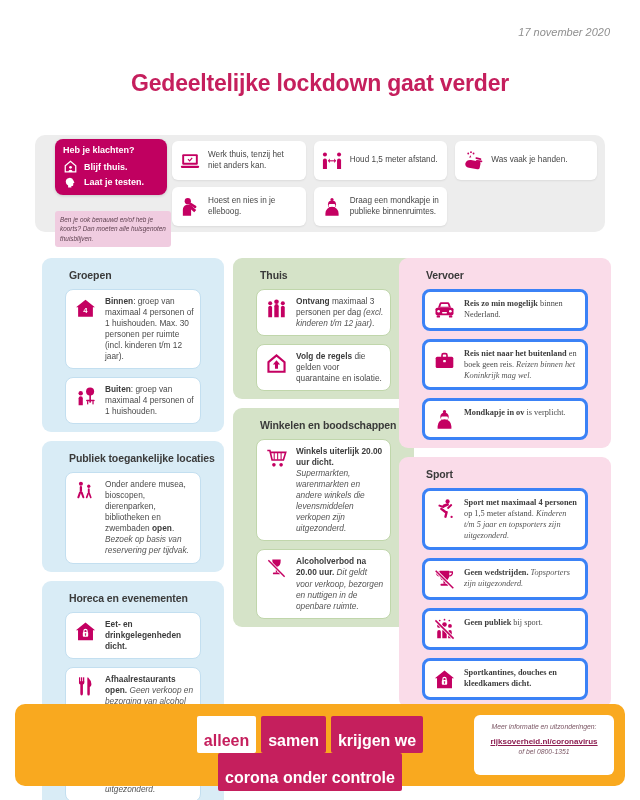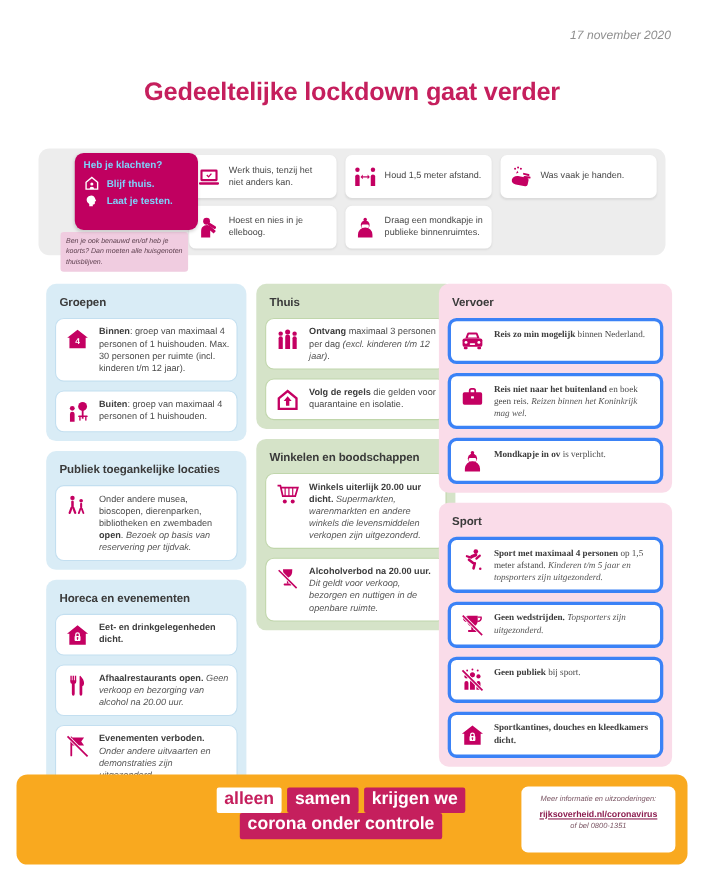--- a/index.html
+++ b/index.html
@@ -7,43 +7,43 @@
           font-family:"Liberation Sans", sans-serif; overflow:hidden; }
   .page svg { fill:currentColor; }
 
   .date { position:absolute; top:26px; right:30px; font-size:11px; font-style:italic; color:#8f8f8f; }
   .title { position:absolute; top:70px; left:0; width:100%; text-align:center;
            font-size:23px; font-weight:bold; color:#c51f5d; letter-spacing:-0.2px; }
 
   
   .toppanel { position:absolute; left:35px; top:135px; width:570px; height:97px;
               background:#ededed; border-radius:10px; }
-  .klachten { position:absolute; left:33px; top:4px; width:112px; height:70px;
+  .klachten { position:absolute; left:20px; top:4px; width:112px; height:56px;
               background:#c00060; border-radius:8px; padding:6px 8px; box-sizing:border-box;
-              color:#7dd3fc; box-shadow:0 1px 3px rgba(0,0,0,.15); z-index:2; }
+              color:#ffffff; box-shadow:0 1px 3px rgba(0,0,0,.15); z-index:2; }
   .klachten-title { font-size:9px; font-weight:bold; margin:0 0 4px; }
   .k-row { display:flex; align-items:center; gap:6px; margin-top:0; }
   .k-row svg { width:15px; height:15px; color:#fff; flex:none; }
   .k-label { font-size:9px; font-weight:bold; }
   .footnote { position:absolute; left:20px; top:76px; width:116px; background:#f0cce0;
               border-radius:3px; padding:4px 5px; box-sizing:border-box; font-size:6.4px;
               font-style:italic; color:#5f4150; line-height:1.45; z-index:1; }
   .rules-grid { position:absolute; left:137px; top:6px; right:8px; bottom:6px;
                 display:grid; grid-template-columns:1fr 1fr 1.06fr; gap:7px 8px; }
   .rule { background:#fff; border-radius:6px; display:flex; align-items:center; gap:7px;
           padding:4px 7px; box-shadow:0 1px 2px rgba(0,0,0,.08); }
   .rule svg { width:22px; height:22px; color:#c40062; flex:none; }
   .rule p { margin:0; font-size:8.2px; line-height:1.3; color:#474747; }
 
   
   .col { position:absolute; top:258px; }
   .col1 { left:42px; width:182px; }
   .col2 { left:233px; width:181px; }
   .col3 { left:399px; width:212px; }
-  .section { border-radius:9px; padding:9px 8px 8px; box-sizing:border-box; margin-bottom:9px; }
+  .section { border-radius:9px; padding:9px 23px 8px; box-sizing:border-box; margin-bottom:9px; }
   .sec-blue  { background:#d9ecf6; }
   .sec-blue .card  { border:1px solid #c3dff0; }
   .sec-green { background:#d5e3c8; }
   .sec-green .card { border:1px solid #c0d6ab; }
   .sec-pink  { background:#fadce9; }
   .sec-pink .card  { border:3px solid #3b82f6;font-family:Liberation Serif, serif; }
   .sec-title { font-size:10.5px; font-weight:bold; color:#3a3a3a; margin:2px 2px 8px 4px;
                white-space:nowrap; letter-spacing:-0.1px; }
   .card { background:#fff; border-radius:8px; padding:6px; display:flex; gap:7px;
           margin-bottom:8px; align-items:flex-start; }
@@ -52,21 +52,21 @@
   .cicon svg { width:23px; height:23px; color:#c40062; }
   .ctext { margin:0; font-size:8.3px; line-height:1.33; color:#4a4a4a; }
   .seg-b { font-weight:bold; color:#3c3c3c; }
   .seg-i { font-style:italic; color:#555; }
 
   
   .banner { position:absolute; left:15px; top:704px; width:610px; height:82px;
             background:#f9a91f; border-radius:10px; }
   .slogan { position:absolute; left:125px; top:12px; width:340px; text-align:center; }
   .chips1 { display:flex; justify-content:center; gap:5px; }
-  .chip { font-size:16px; font-weight:bold; padding:2px 7px 3px; border-radius:2px; line-height:1.15; }
+  .chip { font-size:16px; font-weight:bold; padding:16px 7px 3px; border-radius:2px; line-height:1.15; }
   .chip-light { background:#fff; color:#c51f5d; }
   .chip-dark  { background:#c51f5d; color:#fff; }
   .chips2 { margin-top:0; display:flex; justify-content:center; }
   .infobox { position:absolute; right:11px; top:11px; width:140px; height:60px; background:#fff;
              border-radius:6px; text-align:center; padding:8px 6px; box-sizing:border-box; }
   .info1, .info3 { font-size:6.8px; font-style:italic; color:#7a5563; margin:0; }
   .infolink { display:inline-block; font-size:8px; font-weight:bold; color:#8c1d50;
               text-decoration:underline; margin:3px 0 2px; }
 </style>
 </head>

